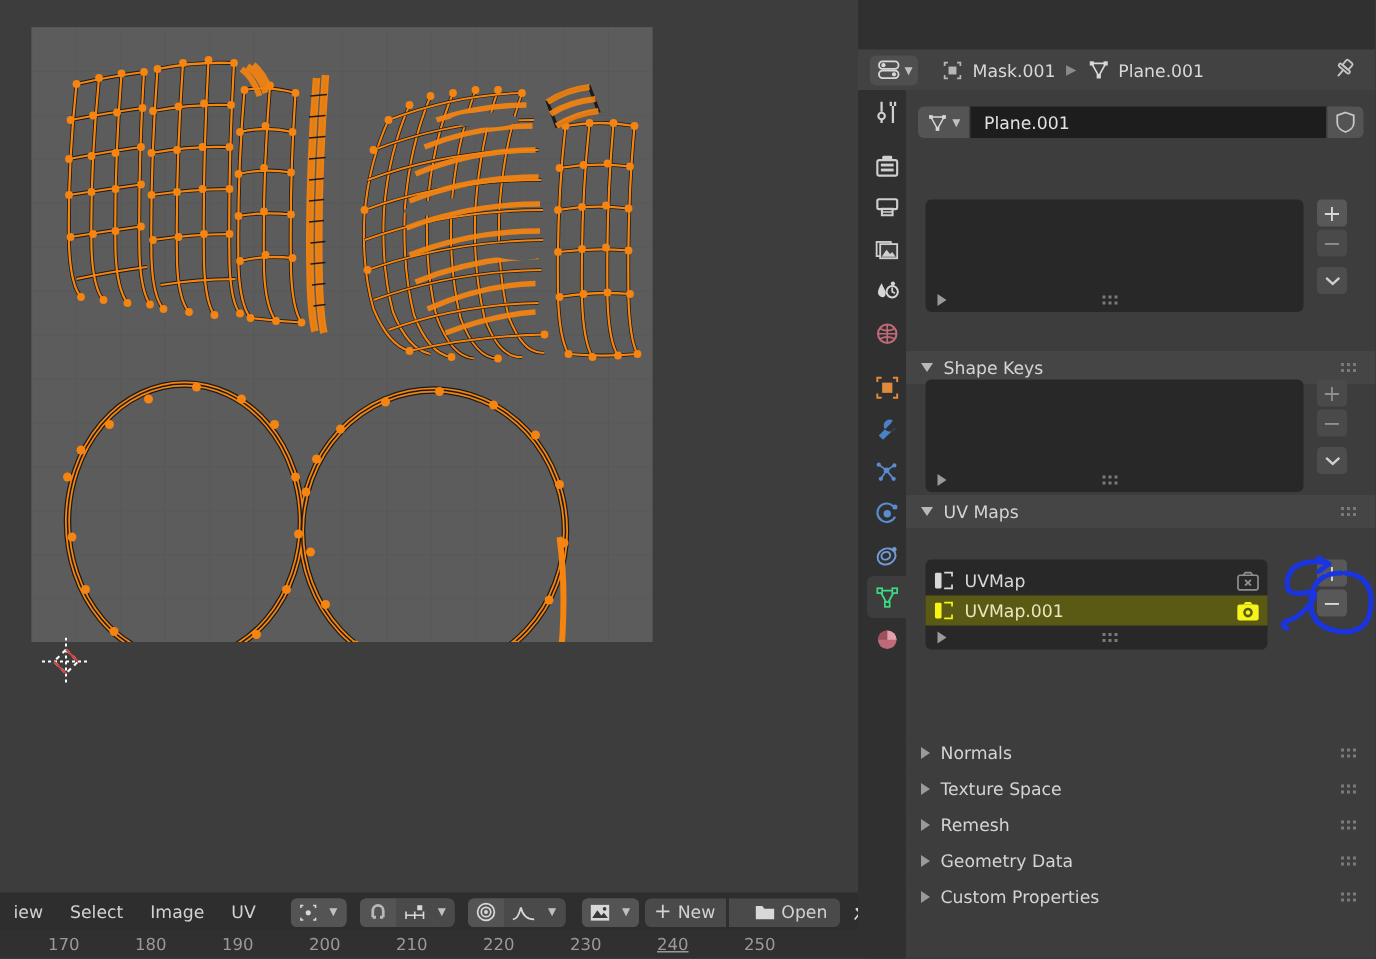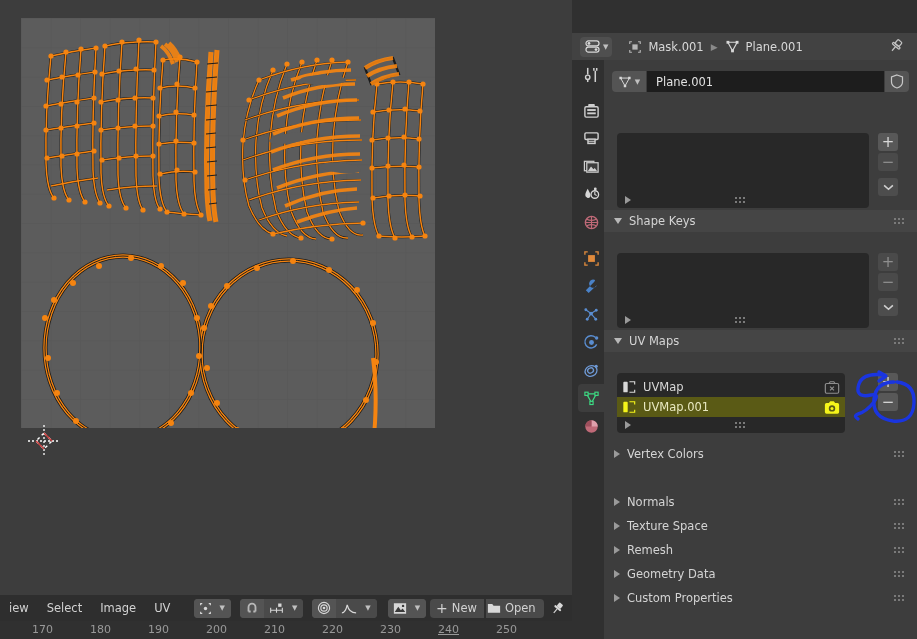--- a/index.html
+++ b/index.html
@@ -533,21 +533,21 @@
       </div>
       <div class="hdr-btn" style="padding-left:1px;padding-right:6px;border-radius:0 4px 4px 0;">
         <span class="chev">▼</span>
       </div>
     </div>
 
     <div class="hdr-btn" style="margin-left:4px;background:#4a4a4a;border-radius:4px 0 0 4px;padding:0 7px 0 6px;">
       <span style="font-size:14px;line-height:1;margin-right:4px;">+</span>
       <span>New</span>
     </div>
-    <div class="hdr-btn" style="margin-left:2px;background:#4a4a4a;border-radius:0 4px 4px 0;padding:0 8px 0 1px;">
+    <div class="hdr-btn" style="margin-left:2px;background:#4a4a4a;border-radius:0 4px 4px 0;padding:0 8px 0 17px;">
       <svg width="14" height="12" viewBox="0 0 16 13" style="margin-right:4px;">
         <path d="M1 2 H6 L7.5 4 H15 V12 H1 Z" fill="#d8d8d8"></path>
       </svg>
       <span>Open</span>
     </div>
 
     <div style="margin-left:6px;display:flex;align-items:center;">
       <svg width="15" height="15" viewBox="0 0 16 16">
         <g transform="rotate(40 8 8)">
           <rect x="5.4" y="1.5" width="5.2" height="5" rx="1" fill="#d8d8d8"></rect>
@@ -760,21 +760,21 @@
         </div>
       </div>
       <div class="sidebtn" style="left:274px; top:73px;">+</div>
       <div class="sidebtn dim" style="left:274px; top:93px;">−</div>
       <div class="sidebtn" style="left:274px; top:118px; background:#4d4d4d;">
         <svg width="11" height="7" viewBox="0 0 12 8">
           <path d="M1 1.5 L6 6 L11 1.5" stroke="#d0d0d0" stroke-width="1.8" fill="none"></path>
         </svg>
       </div>
 
-      <div class="panel-head" style="top:150px;">
+      <div class="panel-head" style="top:174px;">
         <span class="tri down"></span>
         <span class="panel-title">Shape Keys</span>
         <span class="grip">
           <i style="left:0;top:0"></i>
             <i style="left:4px;top:0"></i>
             <i style="left:8px;top:0"></i>
           <i style="left:0;top:4px"></i>
             <i style="left:4px;top:4px"></i>
             <i style="left:8px;top:4px"></i>
         </span>
@@ -856,32 +856,20 @@
               <i style="left:8px;top:0"></i>
             <i style="left:0;top:4px"></i>
               <i style="left:4px;top:4px"></i>
               <i style="left:8px;top:4px"></i>
           </span>
         </div>
       </div>
       <div class="sidebtn" style="left:274px; top:313px;">+</div>
       <div class="sidebtn" style="left:274px; top:333px;">−</div>
 
-      <div class="panel-head sub" style="top:383px;">
-        <span class="tri right"></span>
-        <span class="panel-title">Vertex Colors</span>
-        <span class="grip">
-          <i style="left:0;top:0"></i>
-            <i style="left:4px;top:0"></i>
-            <i style="left:8px;top:0"></i>
-          <i style="left:0;top:4px"></i>
-            <i style="left:4px;top:4px"></i>
-            <i style="left:8px;top:4px"></i>
-        </span>
-      </div>
       <div class="panel-head sub" style="top:431px;justify-content:space-between;">
         <span class="tri right"></span>
         <span class="panel-title">Face Maps</span>
         <span class="grip">
           <i style="left:0;top:0"></i>
             <i style="left:4px;top:0"></i>
             <i style="left:8px;top:0"></i>
           <i style="left:0;top:4px"></i>
             <i style="left:4px;top:4px"></i>
             <i style="left:8px;top:4px"></i>

